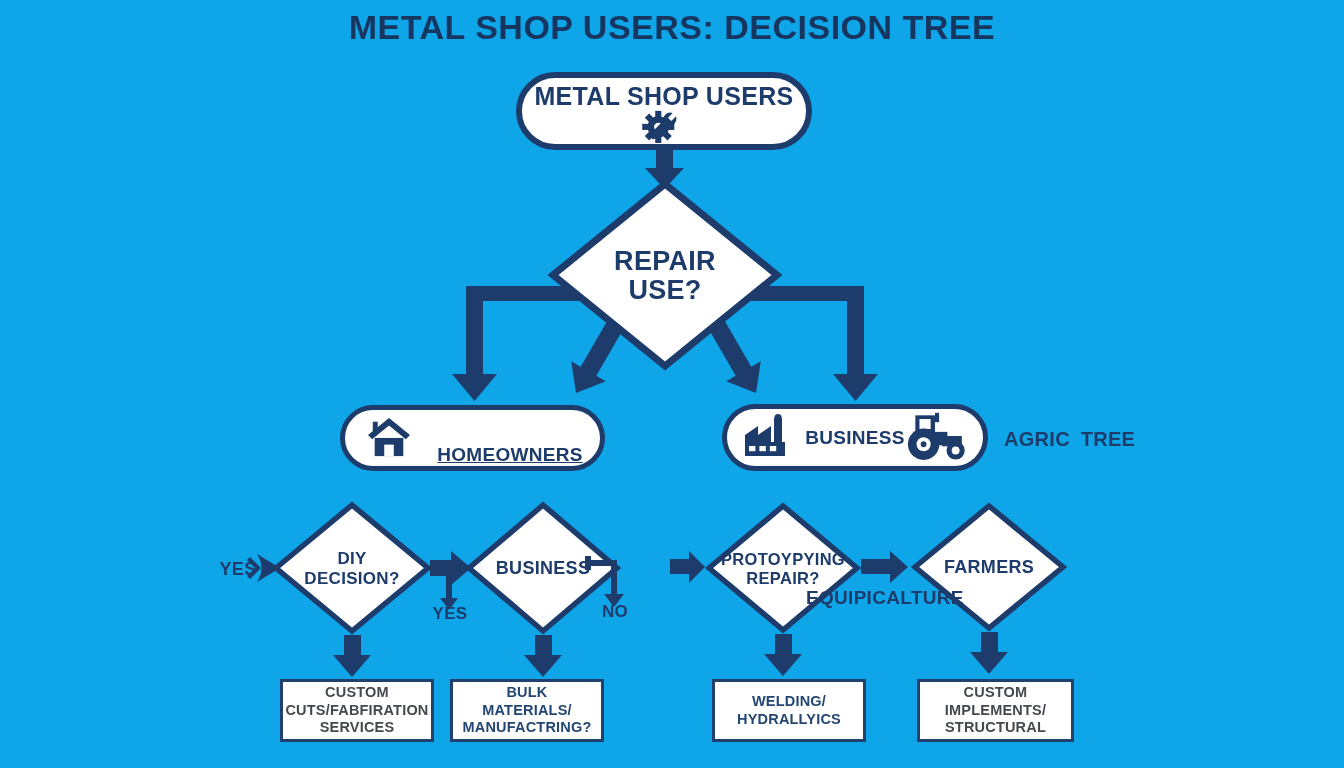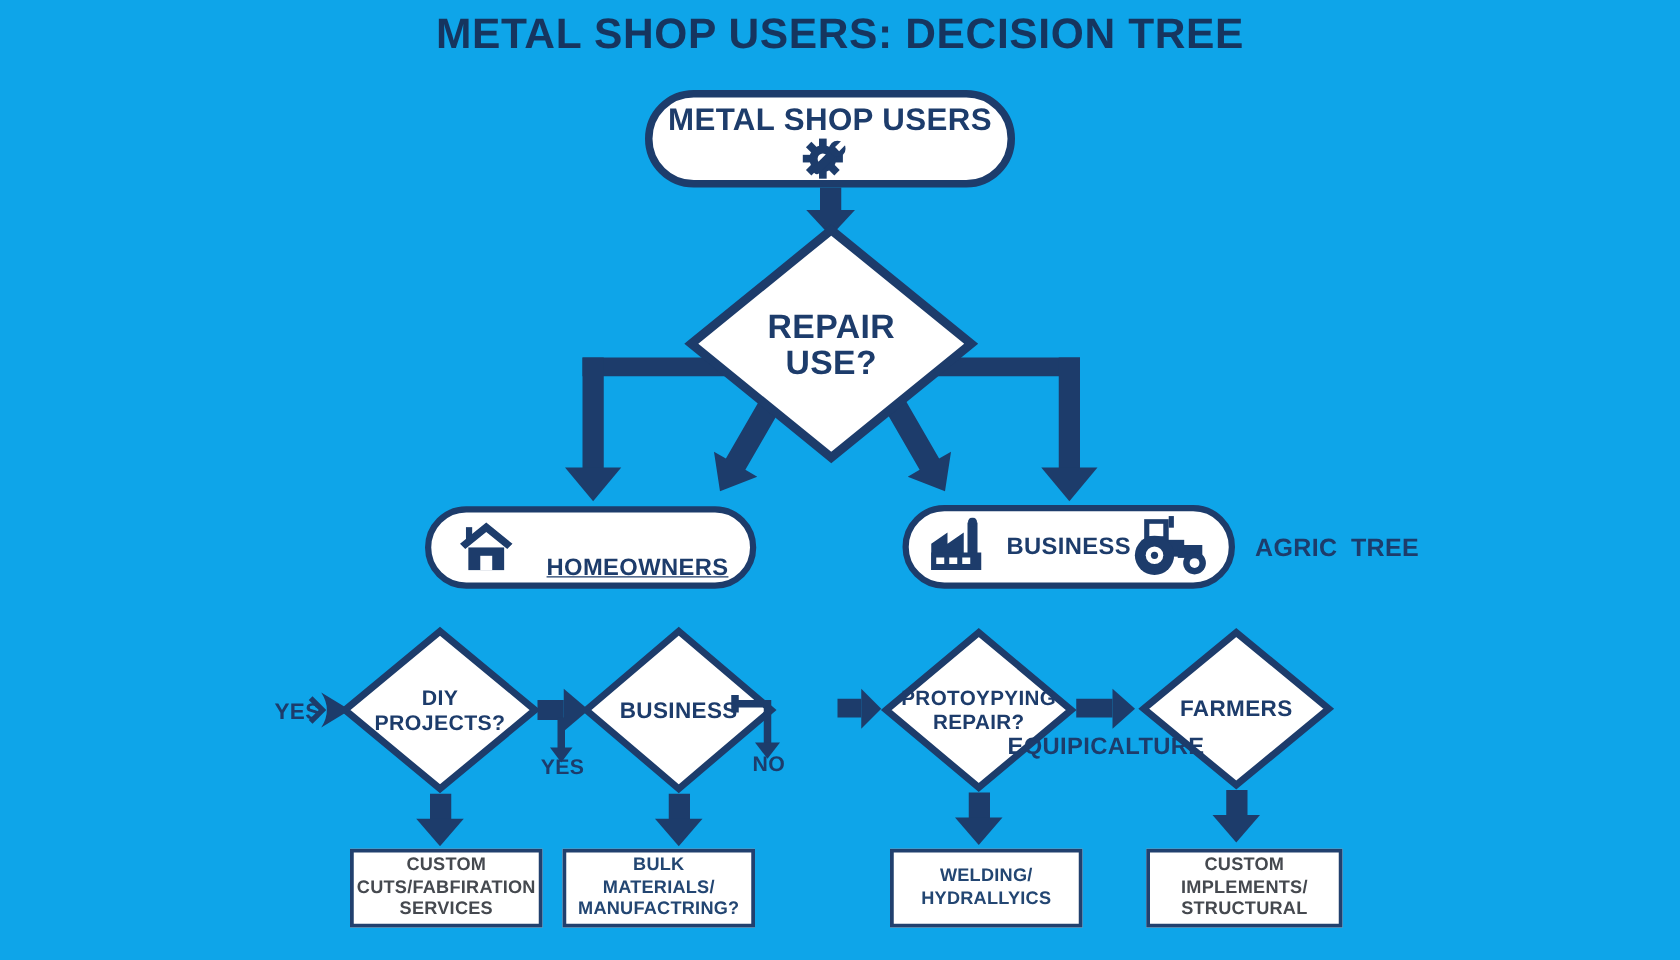--- a/index.html
+++ b/index.html
@@ -159,21 +159,21 @@
       <circle cx="9" cy="16" r="3.4" fill="#ffffff"></circle>
       <circle cx="9" cy="16" r="1.4"></circle>
       <circle cx="24.5" cy="19" r="4.4"></circle>
       <circle cx="24.5" cy="19" r="1.9" fill="#ffffff"></circle>
     </g>
   </svg>
   <div id="agric-label" class="lbl">AGRIC</div>
   <div id="ture-label" class="lbl">TREE</div>
 
   <div id="d1-label" class="lbl">DIY
-PROJECTS?</div>
+DECISION?</div>
   <div id="d2-label" class="lbl">BUSINESS</div>
   <div id="d3-label" class="lbl">PROTOYPYING
 REPAIR?</div>
   <div id="d4-label" class="lbl">FARMERS</div>
 
   <div id="yes-left" class="lbl">YES</div>
   <div id="yes-mid" class="lbl">YES</div>
   <div id="no-label" class="lbl">NO</div>
   <div id="equip-label" class="lbl">EQUIPICALTURE</div>
 

